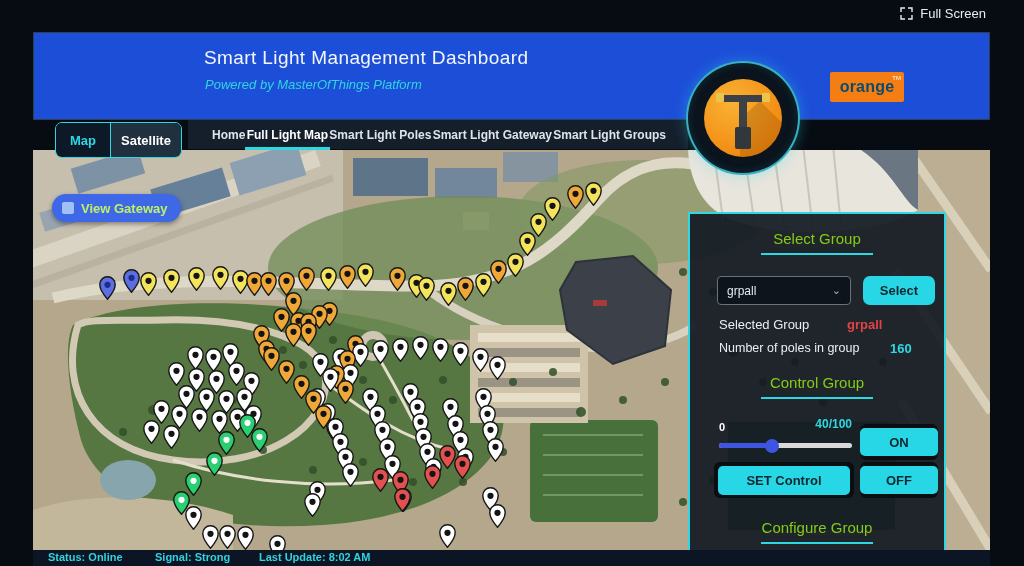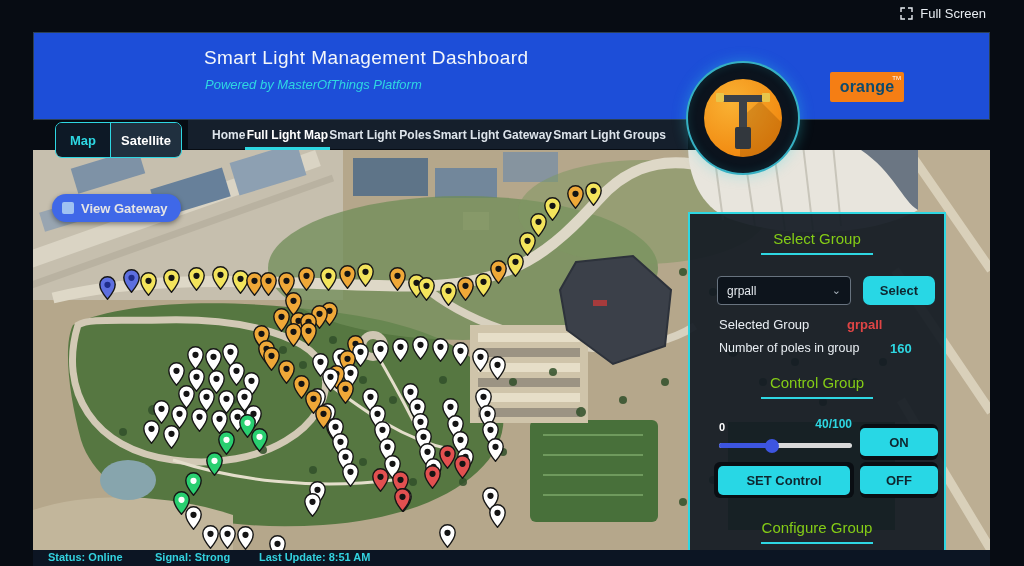--- a/index.html
+++ b/index.html
@@ -47,21 +47,21 @@
   
   #map { position:absolute; left:33px; top:150px; width:957px; height:400px; overflow:hidden; background:#b5a78b; z-index:1; }
   #map-bg { position:absolute; left:0; top:0; width:957px; height:400px; }
   #markers { position:absolute; left:0; top:0; width:957px; height:400px; }
   .pin { position:absolute; width:17px; height:24px; }
 
   #view-gateway-btn { position:absolute; left:52px; top:194px; height:28px; padding:0 14px 0 10px; z-index:22;
     background:#3f68e8; border-radius:14px; display:flex; align-items:center; gap:7px; cursor:pointer;
     box-shadow:0 2px 5px rgba(0,0,0,.4); }
   #view-gateway-btn .sq { width:12px; height:12px; background:#9fc2f2; border-radius:2px; }
-  #view-gateway-btn .lbl { color:#e5e5e5; font-size:13px; font-weight:700; }
+  #view-gateway-btn .lbl { color:#bef264; font-size:13px; font-weight:700; }
 
   
   #panel { position:absolute; left:688px; top:212px; width:258px; height:354px; z-index:25;
     background:rgba(19,27,35,.93); border:2px solid #2ed7e2; border-bottom:none; }
   .panel-title { text-align:center; font-size:15px; color:#84cc16; }
   .title-underline { width:112px; height:2px; background:#2ed7e2; margin:6px auto 0; }
   #select-row { position:absolute; left:27px; top:62px; width:218px; display:flex; gap:12px; }
   #group-dropdown { width:134px; height:29px; background:#0d141c; border:1px solid #68737f; border-radius:4px;
     display:flex; align-items:center; justify-content:space-between; padding:0 9px; cursor:pointer; }
   #group-dropdown .val { font-size:12px; color:#e4e9ee; }
@@ -786,14 +786,14 @@
 
   <div id="configure-wrap">
     <div class="panel-title">Configure Group</div>
     <div class="title-underline"></div>
   </div>
 </div>
 
 <div id="status-bar">
   <span class="status-item" id="status-online">Status: Online</span>
   <span class="status-item" id="status-signal">Signal: Strong</span>
-  <span class="status-item" id="status-update">Last Update: 8:51 AM</span>
+  <span class="status-item" id="status-update">Last Update: 8:02 AM</span>
 </div>
 
 </body></html>

